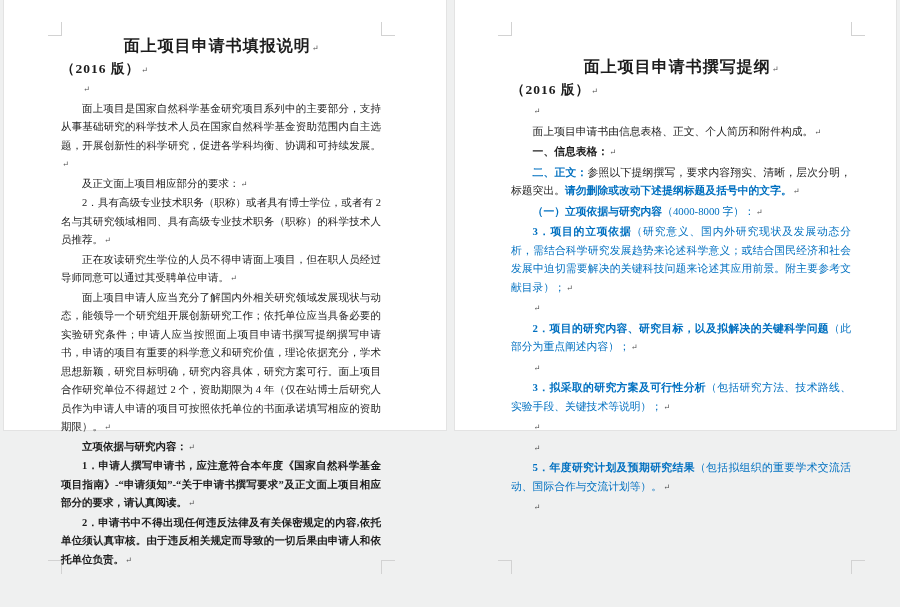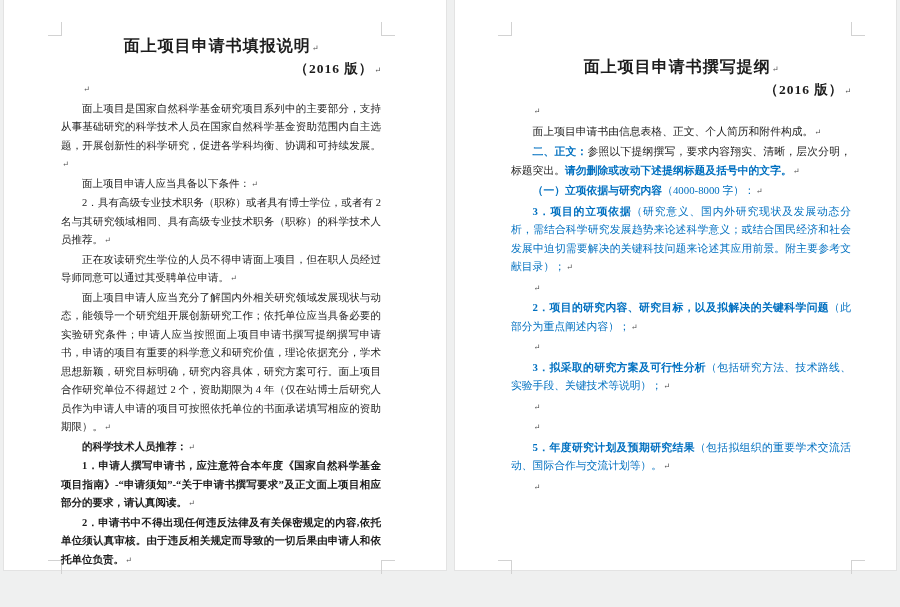--- a/index.html
+++ b/index.html
@@ -1,21 +1,21 @@
 <!DOCTYPE html>
 <html><head>
 <meta charset="utf-8">
 <style>
   html,body{margin:0;padding:0;}
   #canvas{
     position:relative;width:900px;height:607px;overflow:hidden;
     background:#eff0f0;
     font-family:"Liberation Serif","DejaVu Serif",serif;
   }
-  .page{position:absolute;top:0;height:570px;background:#ffffff;box-shadow:0 0 0 1px #e3e3e3;}
+  .page{position:absolute;top:0;height:430px;background:#ffffff;box-shadow:0 0 0 1px #e3e3e3;}
   #page-left{left:4px;width:442px;}
   #page-right{left:455px;width:441px;}
 
   
   .cm{position:absolute;width:13px;height:13px;border:0 solid #d2d2d2;}
   .cm.tl{border-right-width:1px;border-bottom-width:1px;}
   .cm.tr{border-left-width:1px;border-bottom-width:1px;}
   .cm.bl{border-right-width:1px;border-top-width:1px;}
   .cm.br{border-left-width:1px;border-top-width:1px;}
   #page-left .cm.tl{left:44px;top:22px}   #page-left .cm.tr{left:377px;top:22px}
@@ -25,21 +25,21 @@
 
   .textarea{position:absolute;top:35px;}
   #page-left .textarea{left:57px;width:320px;}
   #page-right .textarea{left:56px;width:340px;margin-top:21px;}
 
   .para{margin:0;text-indent:2em;text-align:justify;line-height:18.5px;
         font-size:10.5px;color:#1c1c1c;}
   #page-right .para{font-size:10.8px;}
   .para.title{text-indent:0;text-align:center;font-size:16px !important;
               line-height:21px;letter-spacing:1px;}
-  .para.subtitle{text-indent:0;text-align:right;font-size:13.5px !important;
+  .para.subtitle{text-indent:0;text-align:left;font-size:13.5px !important;
               line-height:19px;letter-spacing:1px;}
   .para.title .seg, .para.subtitle .seg{font-weight:bold;}
 
   .seg-normal{color:#1c1c1c;}
   .seg-bold{color:#1c1c1c;font-weight:bold;}
   .seg-blue{color:#0070C0;font-family:Liberation Serif, serif;}
   .seg-blue-bold{color:#0070C0;font-weight:bold;}
 
   .pmark{font-size:8px;color:#4a4a4a;letter-spacing:0;padding-left:1px;}
 </style>
@@ -52,42 +52,43 @@
     <div class="cm tl"></div>
     <div class="cm tr"></div>
     <div class="cm bl"></div>
     <div class="cm br"></div>
     <div class="textarea">
       <div class="para title"><span class="seg">面上项目申请书填报说明</span><span class="pmark">↵</span></div>
       <div class="para subtitle"><span class="seg">（2016 版）</span><span class="pmark">↵</span></div>
       <div>
           <div class="para kind-empty"><span class="pmark">↵</span></div>
           <div class="para kind-body"><span class="seg-normal">面上项目是国家自然科学基金研究项目系列中的主要部分，支持从事基础研究的科学技术人员在国家自然科学基金资助范围内自主选题，开展创新性的科学研究，促进各学科均衡、协调和可持续发展。</span><span class="pmark">↵</span></div>
-          <div class="para kind-body"><span class="seg-normal">面上项目申请人应当具备以下条件：</span><span class="pmark">↵</span></div>
+          <div class="para kind-body"><span class="seg-normal">及正文面上项目相应部分的要求：</span><span class="pmark">↵</span></div>
           <div class="para kind-body"><span class="seg-normal">2．具有高级专业技术职务（职称）或者具有博士学位，或者有 2 名与其研究领域相同、具有高级专业技术职务（职称）的科学技术人员推荐。</span><span class="pmark">↵</span></div>
           <div class="para kind-body"><span class="seg-normal">正在攻读研究生学位的人员不得申请面上项目，但在职人员经过导师同意可以通过其受聘单位申请。</span><span class="pmark">↵</span></div>
           <div class="para kind-body"><span class="seg-normal">面上项目申请人应当充分了解国内外相关研究领域发展现状与动态，能领导一个研究组开展创新研究工作；依托单位应当具备必要的实验研究条件；申请人应当按照面上项目申请书撰写提纲撰写申请书，申请的项目有重要的科学意义和研究价值，理论依据充分，学术思想新颖，研究目标明确，研究内容具体，研究方案可行。面上项目合作研究单位不得超过 2 个，资助期限为 4 年（仅在站博士后研究人员作为申请人申请的项目可按照依托单位的书面承诺填写相应的资助期限）。</span><span class="pmark">↵</span></div>
-          <div class="para kind-body"><span class="seg-bold">的科学技术人员推荐：</span><span class="pmark">↵</span></div>
+          <div class="para kind-body"><span class="seg-bold">立项依据与研究内容：</span><span class="pmark">↵</span></div>
           <div class="para kind-body"><span class="seg-bold">1．申请人撰写申请书，应注意符合本年度《国家自然科学基金项目指南》-“申请须知”-“关于申请书撰写要求”及正文面上项目相应部分的要求，请认真阅读。</span><span class="pmark">↵</span></div>
           <div class="para kind-body"><span class="seg-bold">2．申请书中不得出现任何违反法律及有关保密规定的内容,依托单位须认真审核。由于违反相关规定而导致的一切后果由申请人和依托单位负责。</span><span class="pmark">↵</span></div>
         </div>
     </div>
   </div>
 
   <div class="page" id="page-right">
     <div class="cm tl"></div>
     <div class="cm tr"></div>
     <div class="cm bl"></div>
     <div class="cm br"></div>
     <div class="textarea">
       <div class="para title"><span class="seg">面上项目申请书撰写提纲</span><span class="pmark">↵</span></div>
       <div class="para subtitle"><span class="seg">（2016 版）</span><span class="pmark">↵</span></div>
       <div>
           <div class="para kind-empty"><span class="pmark">↵</span></div>
           <div class="para kind-body"><span class="seg-normal">面上项目申请书由信息表格、正文、个人简历和附件构成。</span><span class="pmark">↵</span></div>
+          <div class="para kind-body"><span class="seg-bold">一、信息表格：</span><span class="pmark">↵</span></div>
           <div class="para kind-body"><span class="seg-blue-bold">二、正文：</span><span class="seg-normal">参照以下提纲撰写，要求内容翔实、清晰，层次分明，标题突出。</span><span class="seg-blue-bold">请勿删除或改动下述提纲标题及括号中的文字。</span><span class="pmark">↵</span></div>
           <div class="para kind-body"><span class="seg-blue-bold">（一）立项依据与研究内容</span><span class="seg-blue">（4000-8000 字）：</span><span class="pmark">↵</span></div>
           <div class="para kind-body"><span class="seg-blue-bold">3．项目的立项依据</span><span class="seg-blue">（研究意义、国内外研究现状及发展动态分析，需结合科学研究发展趋势来论述科学意义；或结合国民经济和社会发展中迫切需要解决的关键科技问题来论述其应用前景。附主要参考文献目录）；</span><span class="pmark">↵</span></div>
           <div class="para kind-empty"><span class="pmark">↵</span></div>
           <div class="para kind-body"><span class="seg-blue-bold">2．项目的研究内容、研究目标，以及拟解决的关键科学问题</span><span class="seg-blue">（此部分为重点阐述内容）；</span><span class="pmark">↵</span></div>
           <div class="para kind-empty"><span class="pmark">↵</span></div>
           <div class="para kind-body"><span class="seg-blue-bold">3．拟采取的研究方案及可行性分析</span><span class="seg-blue">（包括研究方法、技术路线、实验手段、关键技术等说明）；</span><span class="pmark">↵</span></div>
           <div class="para kind-empty"><span class="pmark">↵</span></div>
           <div class="para kind-empty"><span class="pmark">↵</span></div>
           <div class="para kind-body"><span class="seg-blue-bold">5．年度研究计划及预期研究结果</span><span class="seg-blue">（包括拟组织的重要学术交流活动、国际合作与交流计划等）。</span><span class="pmark">↵</span></div>

